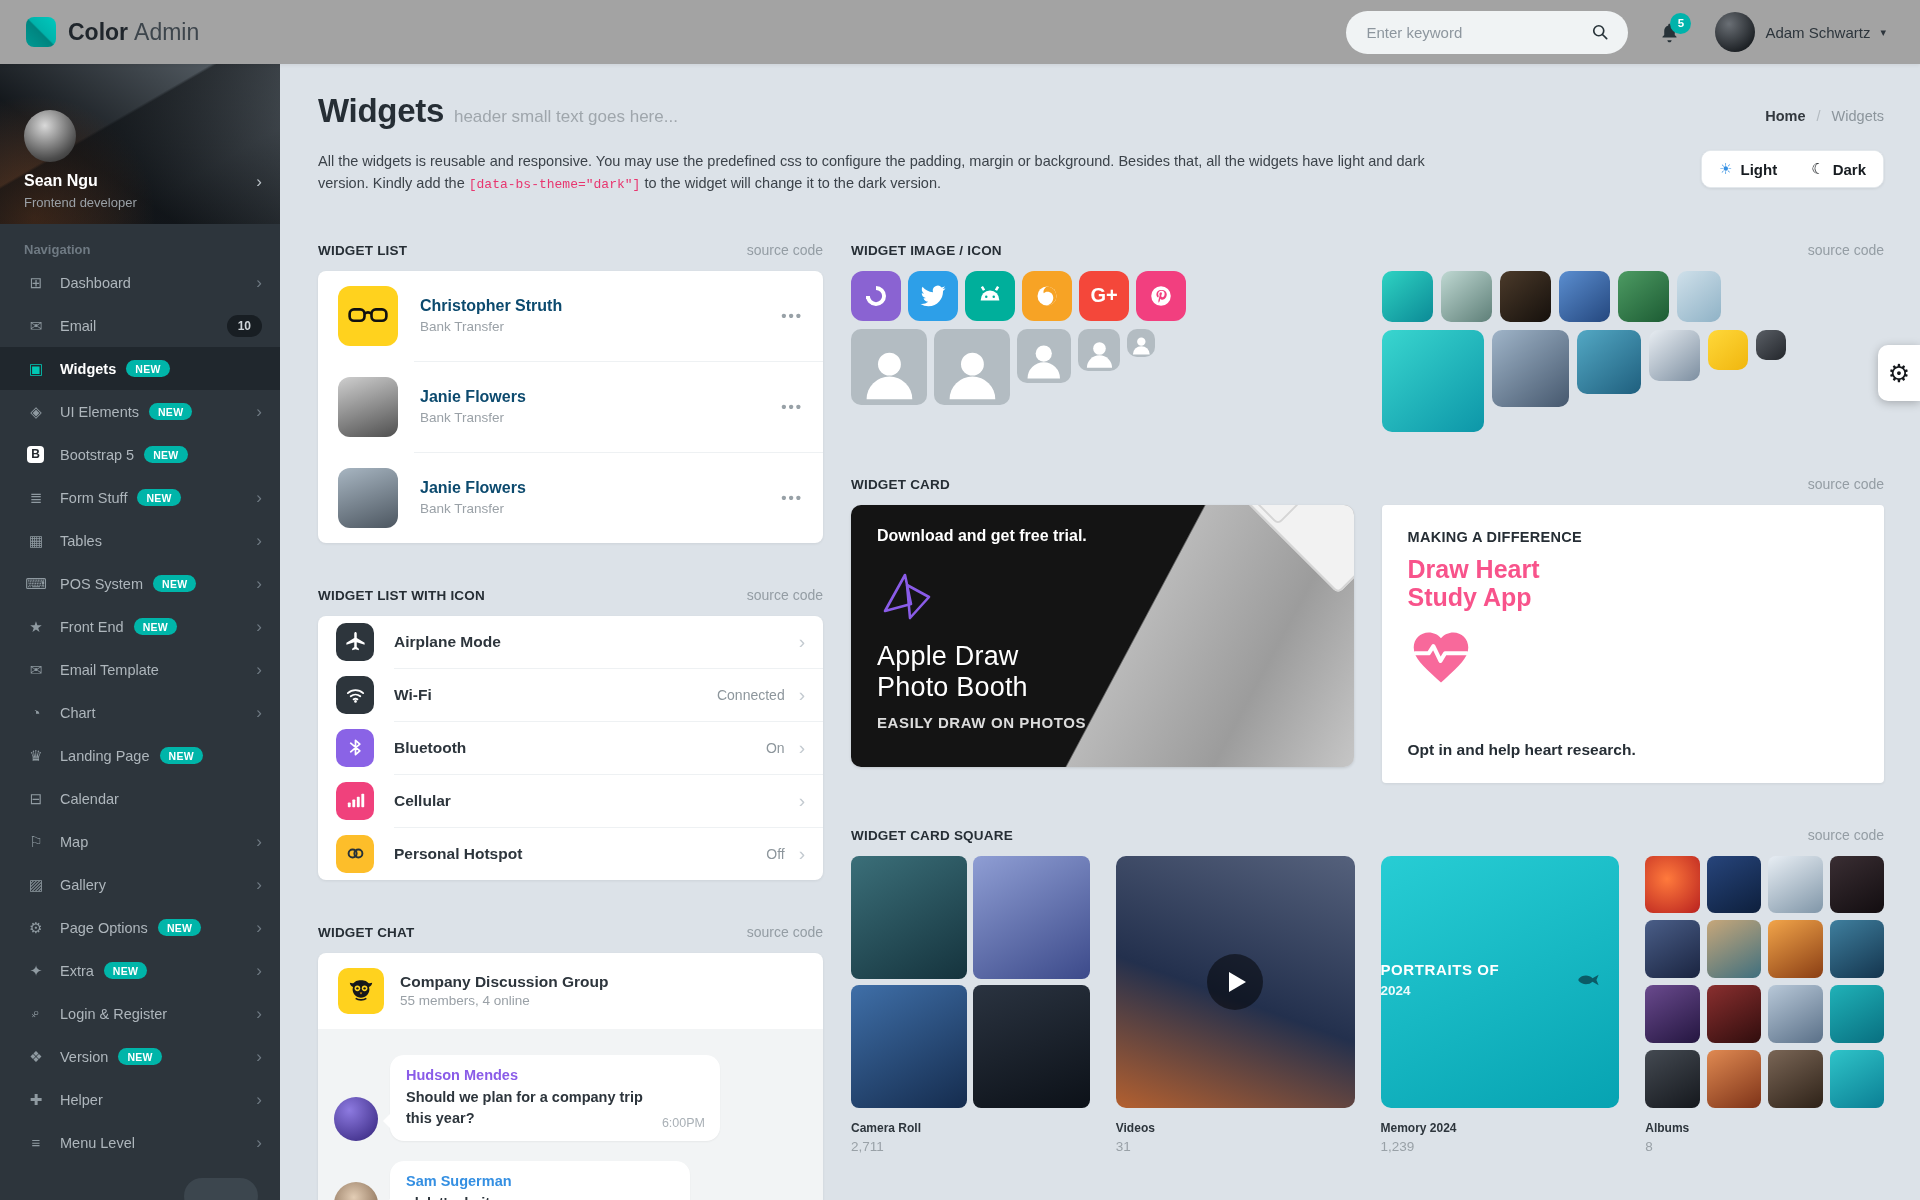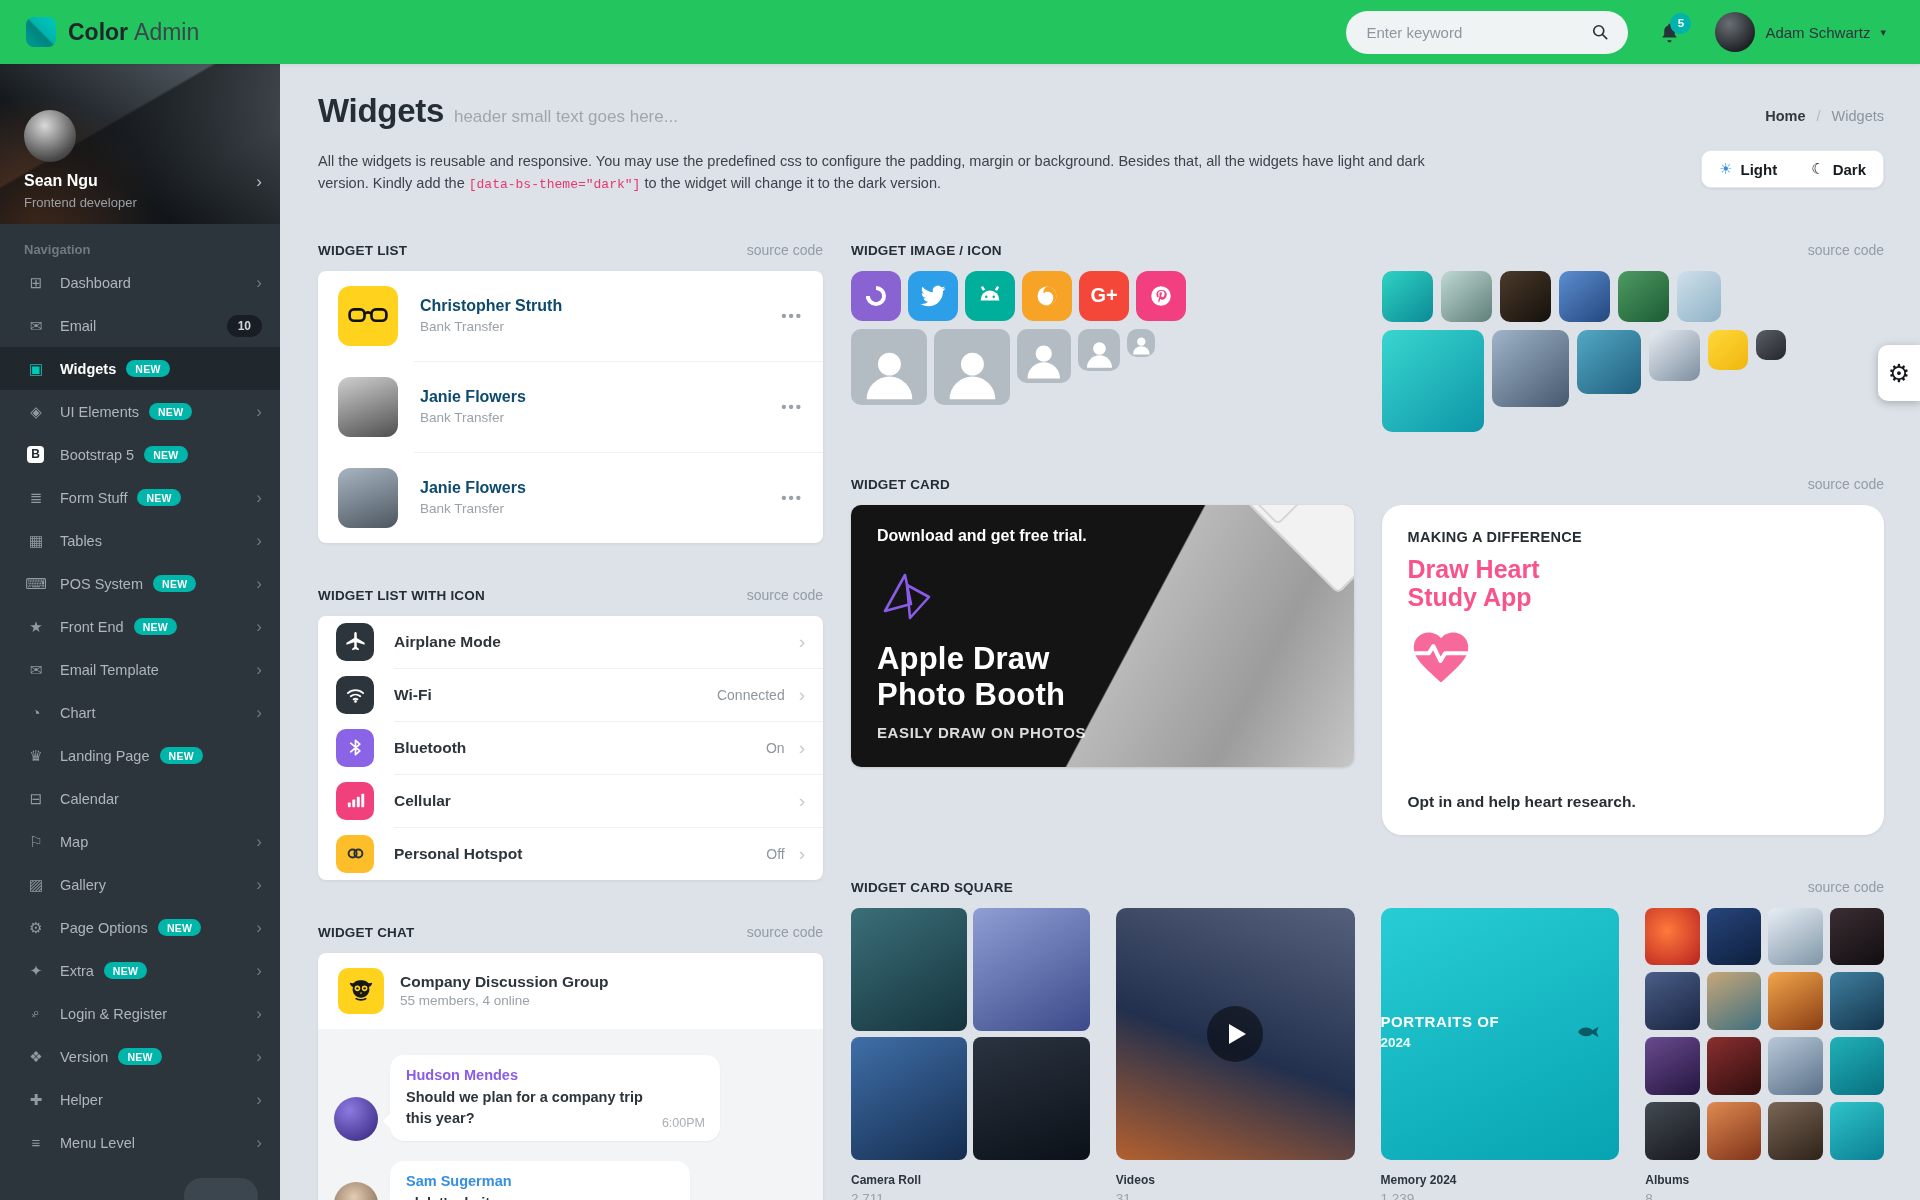--- a/index.html
+++ b/index.html
@@ -1,20 +1,20 @@
 <!DOCTYPE html>
 <html><head>
 <meta charset="utf-8">
 <style>
   html,body{margin:0;padding:0;width:1920px;height:1200px;overflow:hidden;
     font-family:"Liberation Sans","DejaVu Sans",sans-serif;background:#dce2e8;color:#2d353c;}
   *{box-sizing:border-box;}
 
   
-  .topbar{position:fixed;top:0;left:0;right:0;height:64px;background:#22c55e;z-index:40;
+  .topbar{position:fixed;top:0;left:0;right:0;height:64px;background:#a3a3a3;z-index:40;
     display:flex;align-items:center;justify-content:space-between;box-shadow:0 1px 4px rgba(0,0,0,.08);}
   .brand{display:flex;align-items:center;gap:12px;padding-left:26px;font-size:23px;}
   .brand-logo{width:30px;height:30px;border-radius:8px;
     background:linear-gradient(225deg,#00c9be 0%,#00b3ab 48%,#00847f 52%,#009a93 100%);}
   .brand b{font-weight:700;color:#20262c;}
   .brand .lite{font-weight:300;color:#3d454c;margin-left:-6px;}
   .topbar-right{display:flex;align-items:center;padding-right:34px;}
   .searchbox{display:flex;align-items:center;background:#f0f3f4;border-radius:22px;height:43px;width:282px;padding:0 18px;}
   .searchbox input{flex:1;border:0;background:transparent;outline:none;font-size:15px;color:#4a525a;
     font-family:"Liberation Sans","DejaVu Sans",sans-serif;}
@@ -149,23 +149,23 @@
   .thumb{border-radius:10px;flex:none;}
 
   
   .wcard-dark{border-radius:10px;height:262px;position:relative;overflow:hidden;color:#fff;
     background:linear-gradient(118deg,#141414 55%,#b9b9b9 55.3%,#9c9c9c 78%,#c6c6c6 100%);
     box-shadow:0 1px 3px rgba(0,0,0,.12);}
   .kb{position:absolute;background:#f2f2f2;border-radius:6px;box-shadow:inset 0 0 0 2px #d5d5d5;transform:rotate(45deg);}
   .wcd-inner{position:absolute;left:26px;top:22px;bottom:20px;display:flex;flex-direction:column;}
   .wcd-tag{font-size:16px;font-weight:700;}
   .wcd-logo{margin:26px 0 10px;}
-  .wcd-h{font-size:31px;font-weight:700;line-height:1.18;letter-spacing:.2px;}
+  .wcd-h{font-size:27px;font-weight:400;line-height:1.18;letter-spacing:.2px;}
   .wcd-sub{font-size:15px;font-weight:700;color:rgba(255,255,255,.85);letter-spacing:.6px;margin-top:10px;}
-  .wcard-light{border-radius:20px;height:330px;background:#fff;box-shadow:0 1px 3px rgba(0,0,0,.07);
+  .wcard-light{border-radius:4px;height:278px;background:#fff;box-shadow:0 1px 3px rgba(0,0,0,.07);
     padding:24px 26px;display:flex;flex-direction:column;}
   .wcl-eyebrow{font-size:14.5px;font-weight:800;color:#262e35;letter-spacing:.3px;}
   .wcl-h{font-size:25px;font-weight:800;color:#f8538b;line-height:1.15;margin-top:10px;}
   .wcl-heart{margin:14px 0 auto;}
   .wcl-foot{font-size:15.5px;font-weight:800;color:#262e35;}
 
   
   .four-col{display:grid;grid-template-columns:repeat(4,1fr);gap:26px;}
   .sq-img{height:252px;border-radius:10px;overflow:hidden;position:relative;}
   .sq-grid4{display:grid;grid-template-columns:1fr 1fr;grid-template-rows:1fr 1fr;gap:6px;height:252px;}

